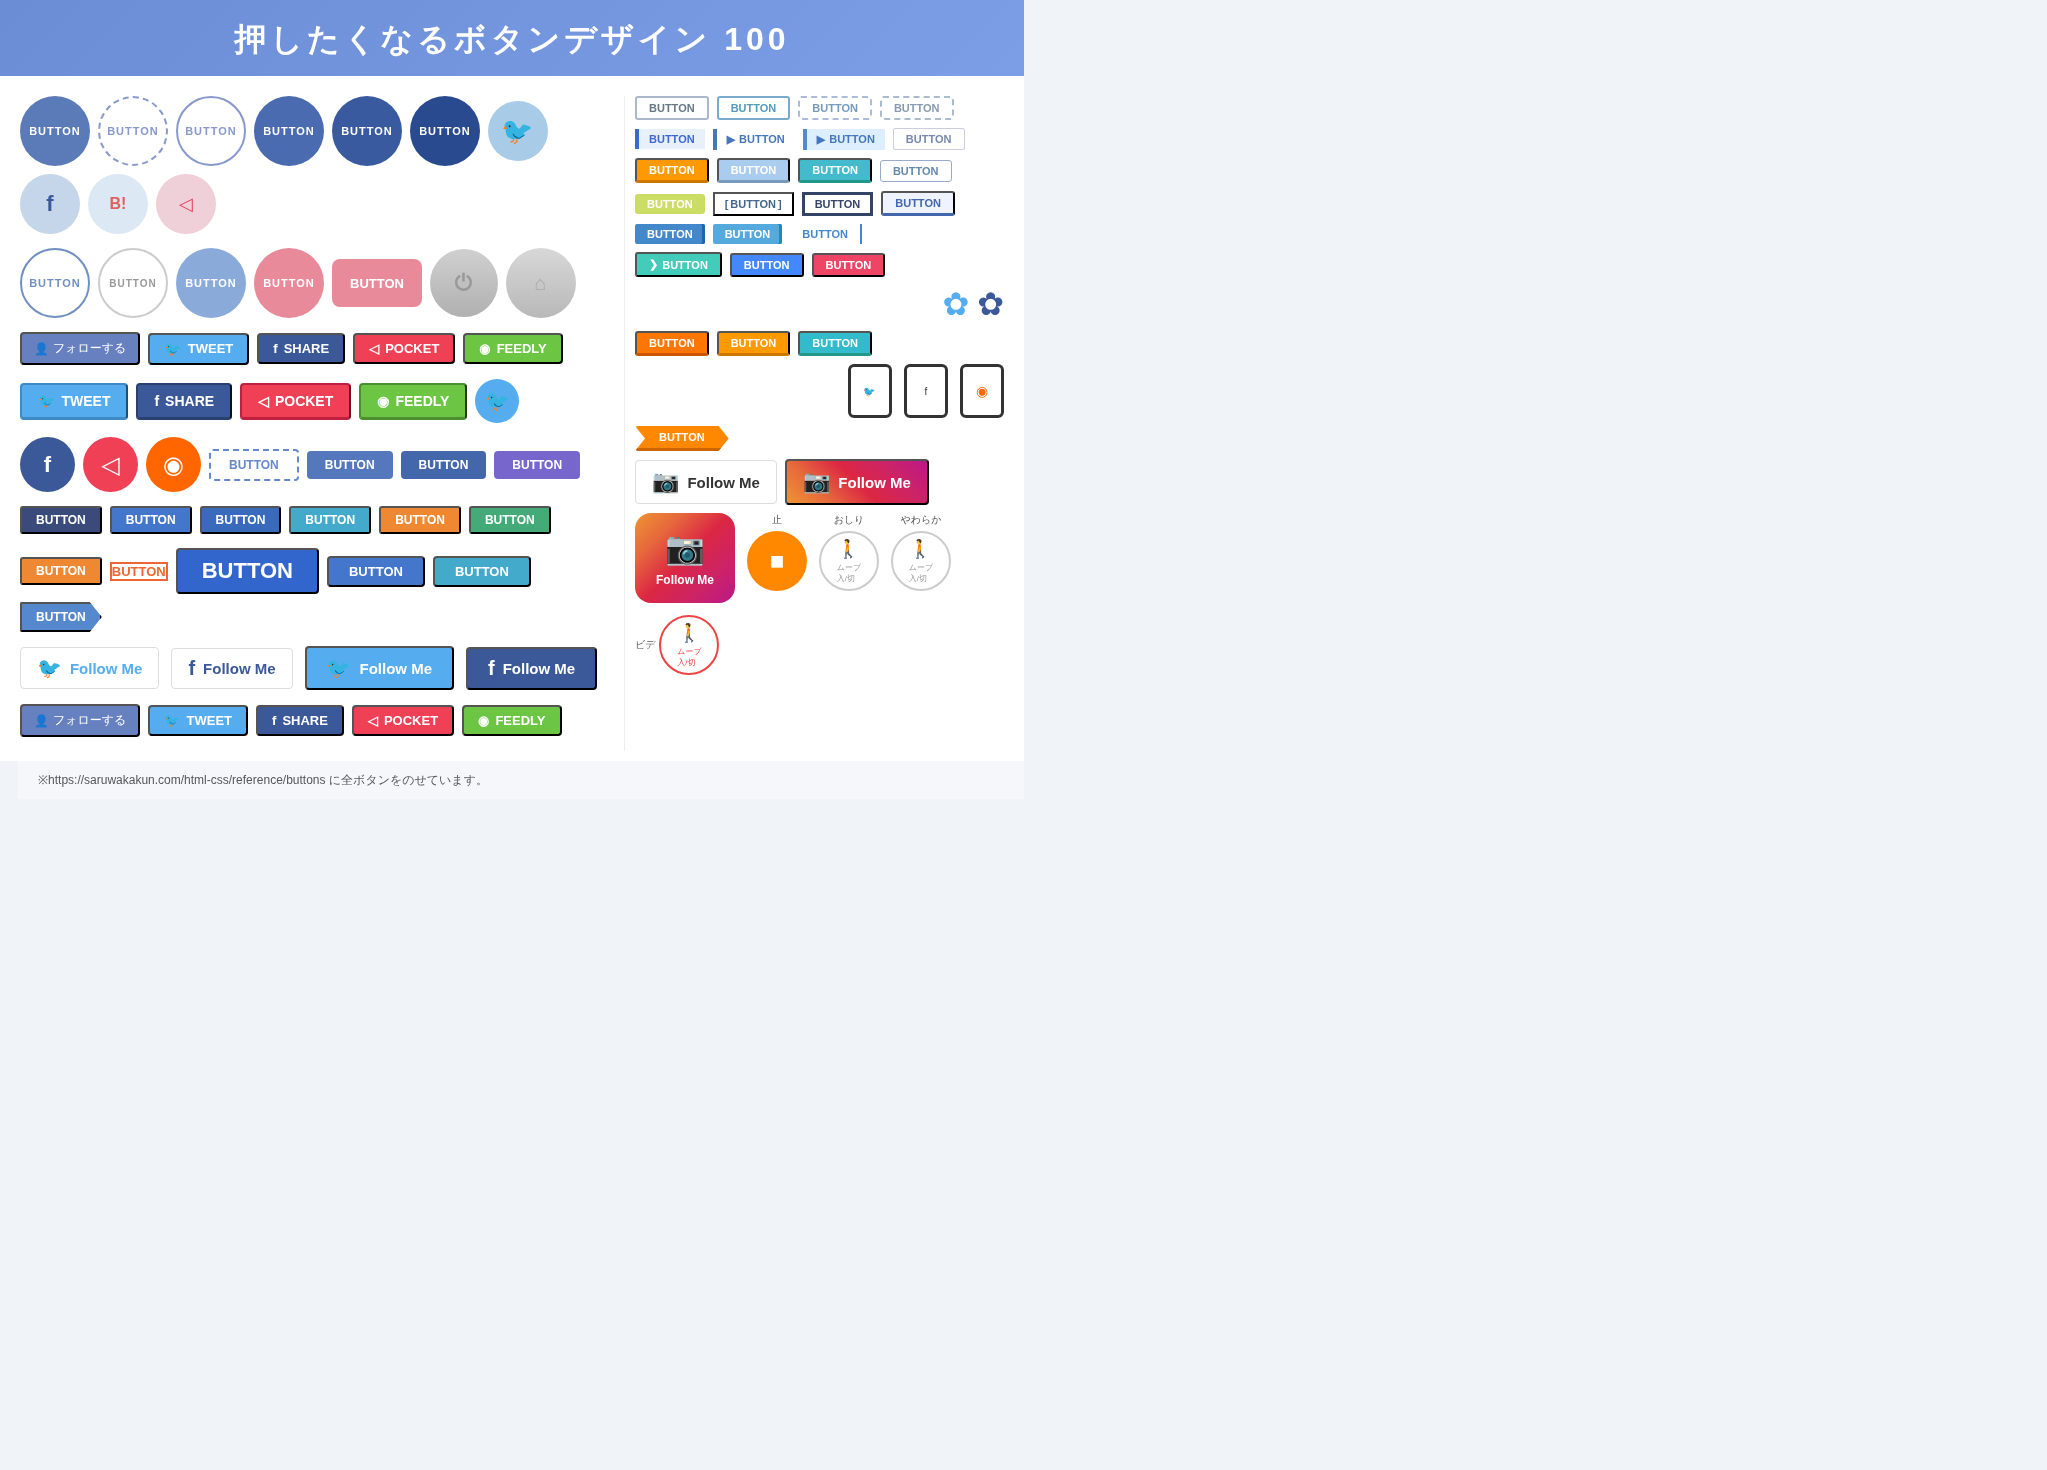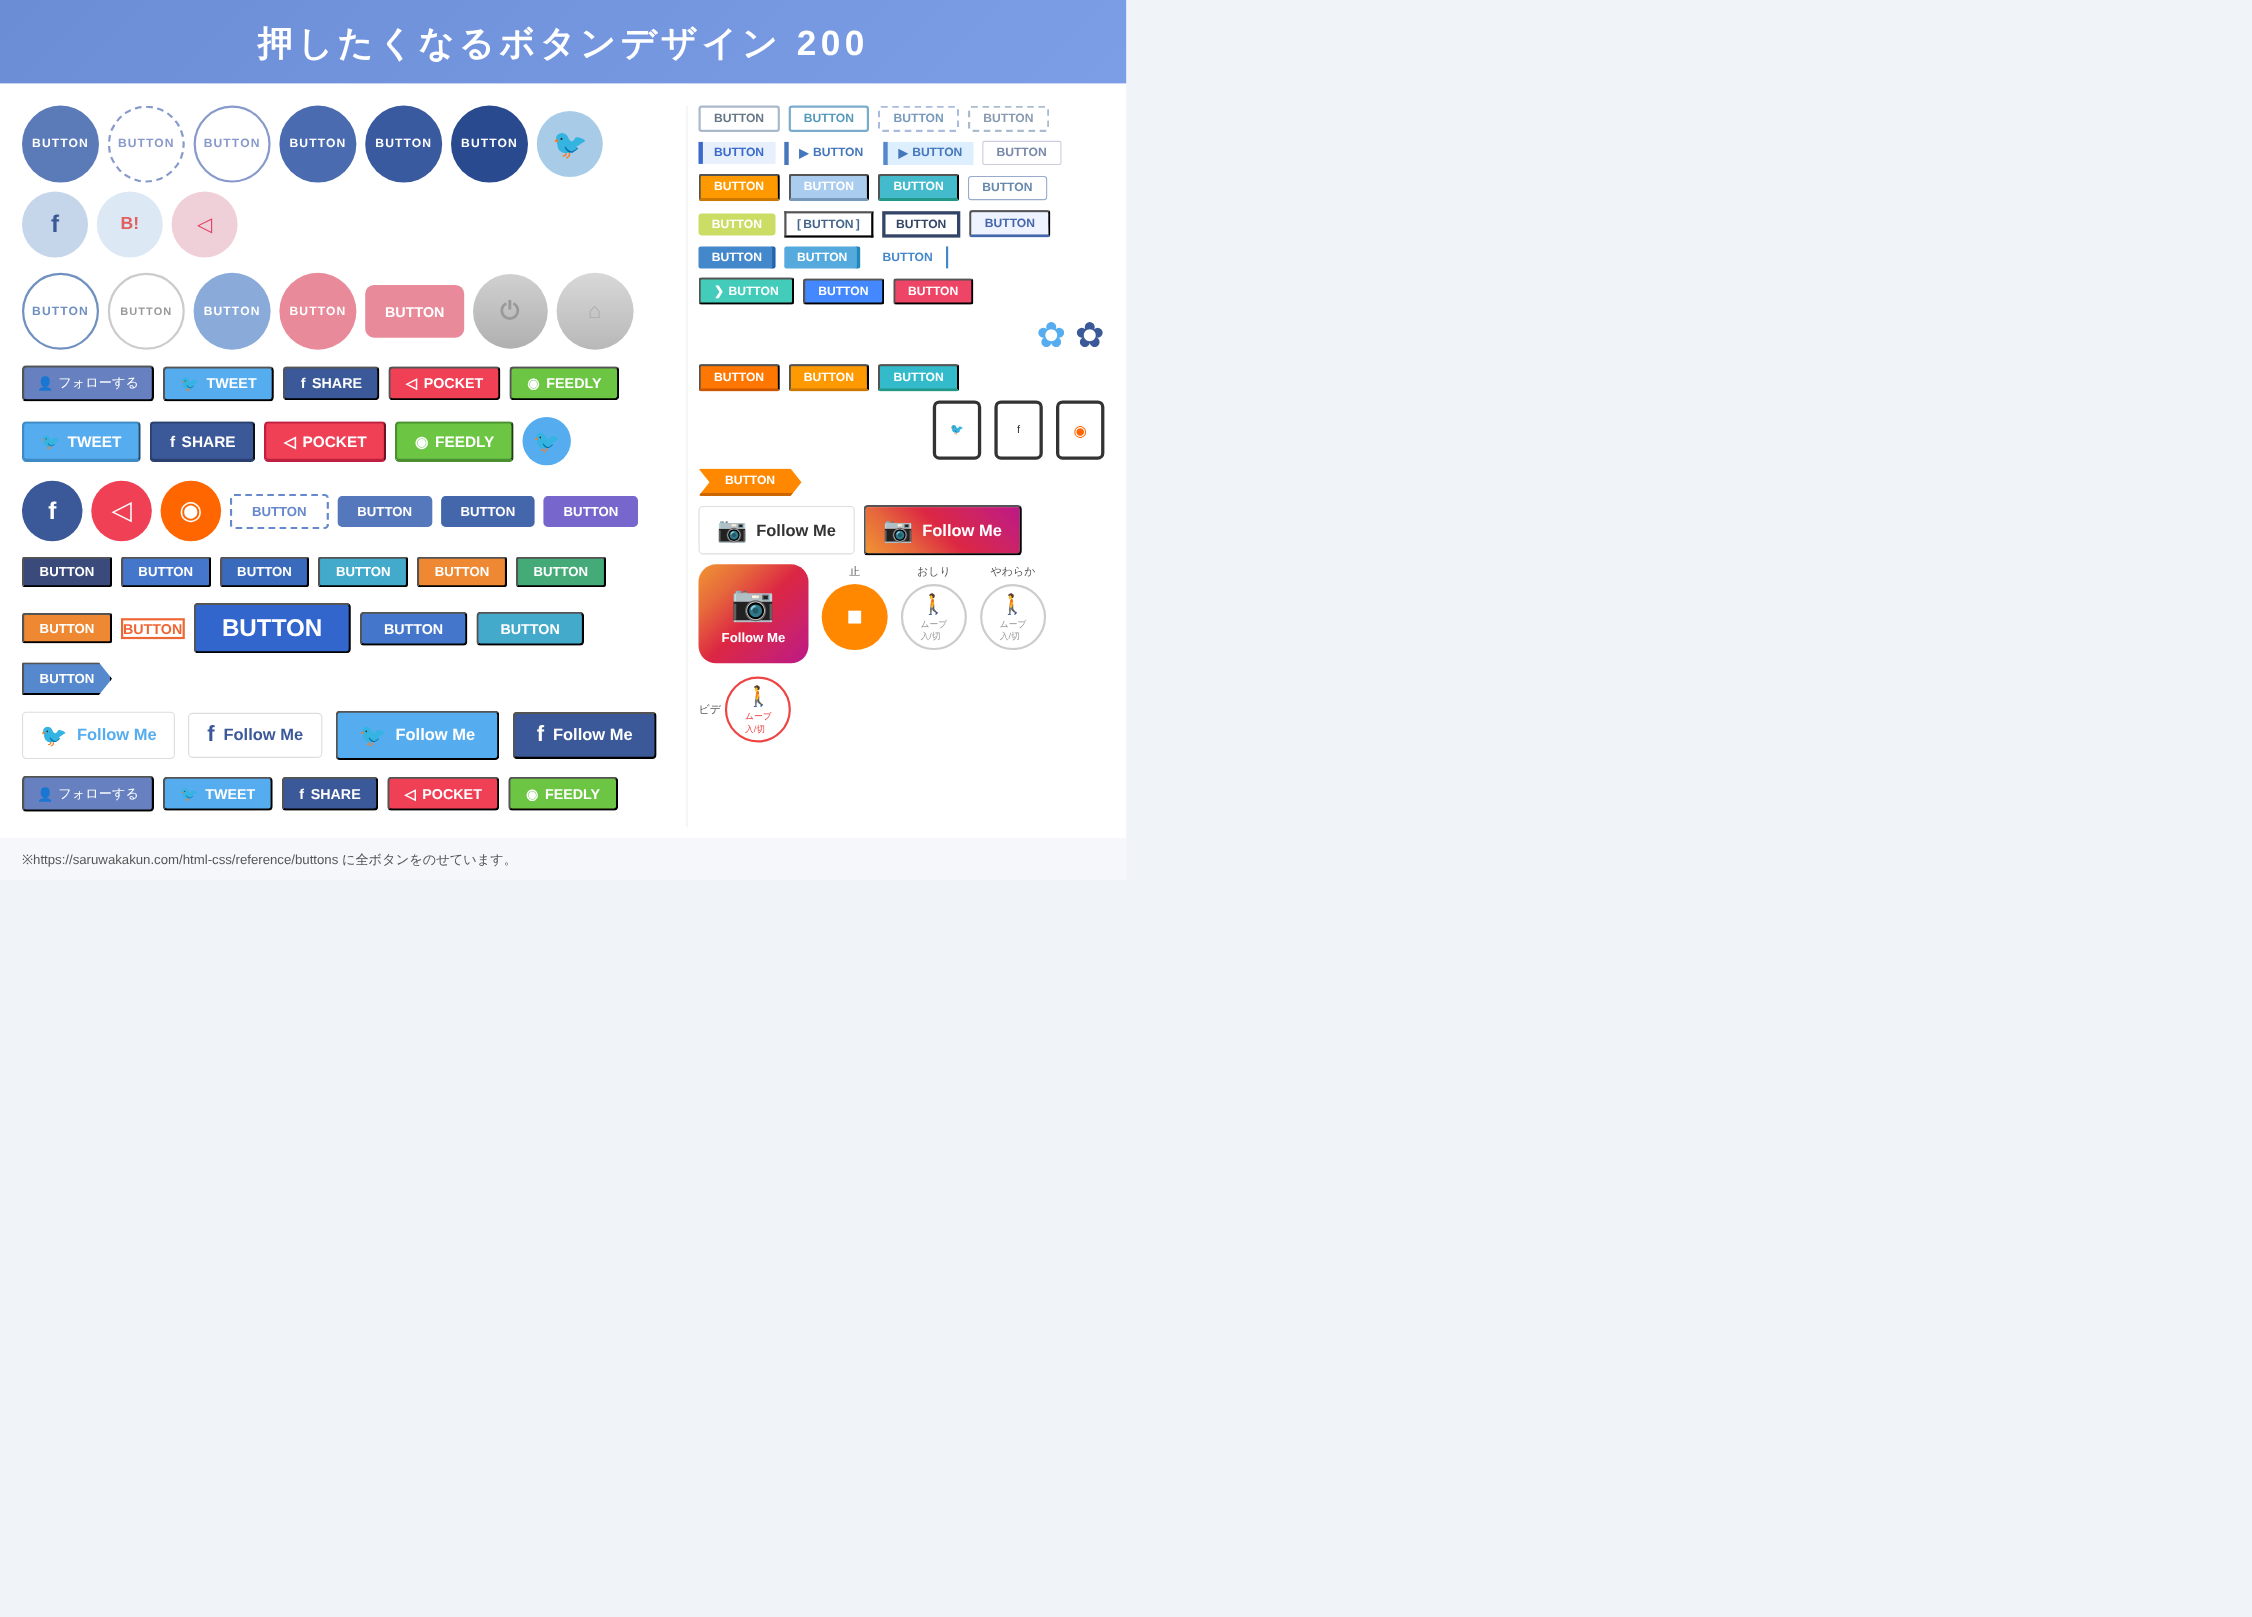--- a/index.html
+++ b/index.html
@@ -179,34 +179,34 @@
       border-radius: 4px; padding: 8px 16px; cursor: pointer; font-size: 15px; font-weight: bold; color: white;
     }
     .btn-ig-big {
       background: linear-gradient(135deg, #f09433, #e6683c, #dc2743, #cc2366, #bc1888);
       border-radius: 16px; padding: 16px; cursor: pointer; display: flex; flex-direction:column; align-items:center; gap:6px;
       width: 100px;
     }
     .btn-ig-big .ig-text { color: white; font-size: 12px; font-weight: bold; }
 
     
-    .footer { background: #f5f7fa; padding: 10px 20px; font-size: 12px; color: #555; }
+    .footer { background: #f5f7fa; padding: 10px 20px; font-size: 12px; color: #555; margin-left: 18px; }
 
     .circle-stop { background: #ff8800; border-radius: 50%; width: 60px; height: 60px; display:flex; align-items:center; justify-content:center; color:white; font-size: 24px; cursor:pointer; }
     .circle-anim { background: white; border: 2px solid #ccc; border-radius: 50%; width: 60px; height: 60px; display:flex; flex-direction:column; align-items:center; justify-content:center; cursor:pointer; font-size: 9px; color: #555; gap: 2px; }
 
     .mini-label { font-size: 10px; color: #555; text-align: center; }
     
     .btn-side-row { display: flex; align-items:center; gap:8px; margin-bottom: 8px; flex-wrap: wrap; }
   </style>
 </head>
 <body>
 
 <div>
-  <h1 class="header">押したくなるボタンデザイン 200</h1>
+  <h1 class="header">押したくなるボタンデザイン 100</h1>
 </div>
 
 <div class="main">
   <div class="left-col">
 
     <div class="row">
       <div class="btn-circle flat-blue">BUTTON</div>
       <div class="btn-circle outline-dashed">BUTTON</div>
       <div class="btn-circle outline-solid">BUTTON</div>
       <div class="btn-circle medium-blue">BUTTON</div>

